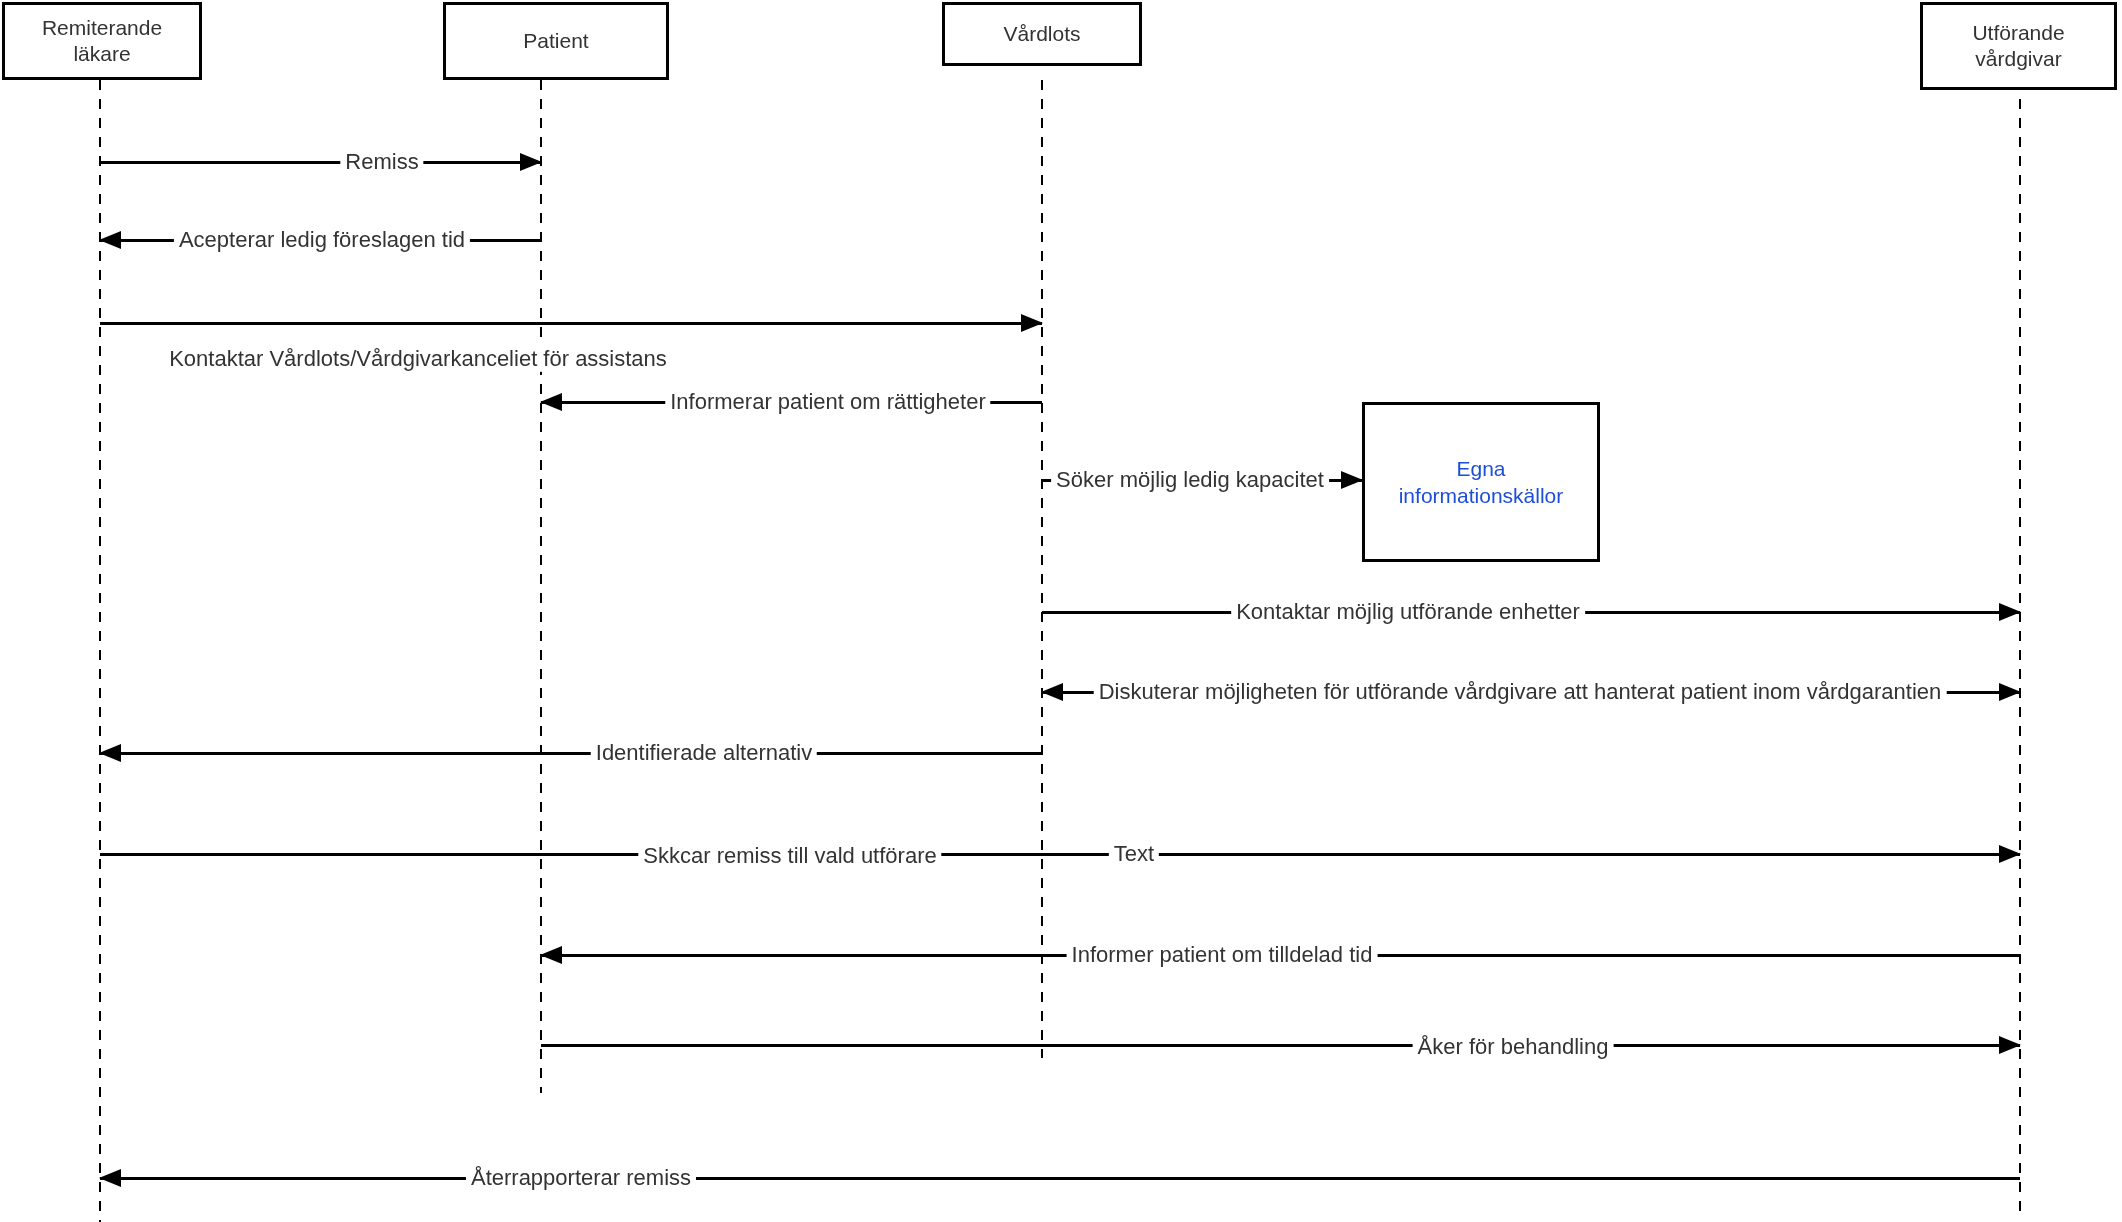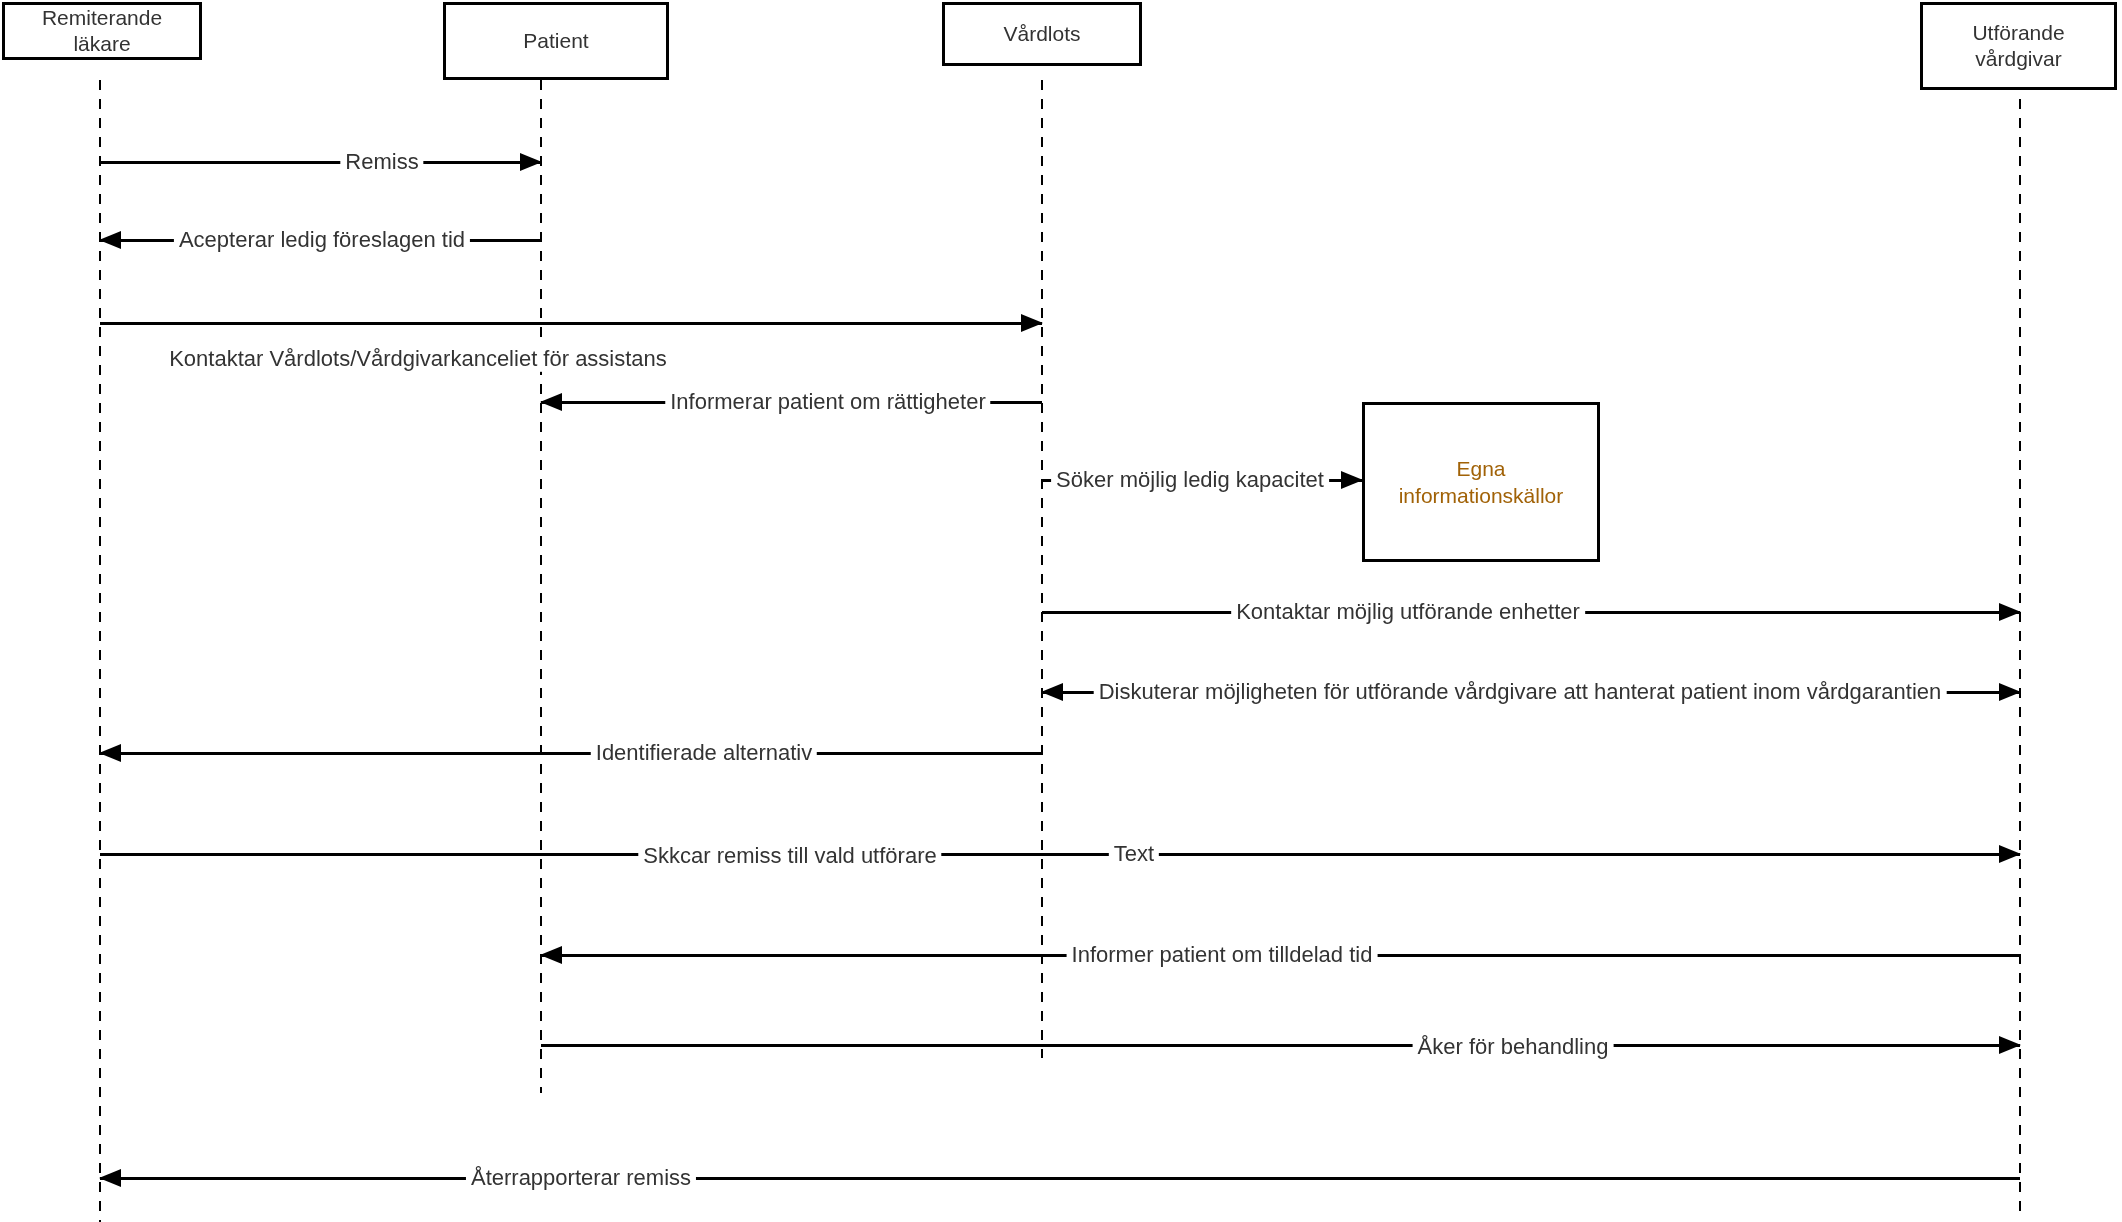--- a/index.html
+++ b/index.html
@@ -36,21 +36,21 @@
     position: absolute;
     box-sizing: border-box;
     border: 3px solid #000000;
     background: #ffffff;
     display: flex;
     align-items: center;
     justify-content: center;
     text-align: center;
     font-size: 21px;
     line-height: 1.3;
-    color: #a16207;
+    color: #1d4ed8;
   }
   .objbox .wrap {
     display: inline-block;
     max-width: 205px;
   }
   .lifeline {
     position: absolute;
     width: 2px;
     background: repeating-linear-gradient(to bottom, #000000 0 10px, transparent 10px 19px);
   }
@@ -101,21 +101,21 @@
 </head>
 <body>
 
 <div class="canvas">
 
   <div class="lifeline" style="left:99px; top:80px; height:1142px;"></div>
   <div class="lifeline" style="left:540px; top:80px; height:1013px;"></div>
   <div class="lifeline" style="left:1041px; top:80px; height:978px;"></div>
   <div class="lifeline" style="left:2019px; top:80px; height:1135px;"></div>
 
-  <div class="actor" style="left:2px; top:2px; width:200px; height:58px;">
+  <div class="actor" style="left:2px; top:2px; width:200px; height:78px;">
     <span class="wrap">Remiterande läkare</span>
   </div>
   <div class="actor" style="left:443px; top:2px; width:226px; height:78px;">
     <span class="wrap">Patient</span>
   </div>
   <div class="actor" style="left:942px; top:2px; width:200px; height:64px;">
     <span class="wrap">Vårdlots</span>
   </div>
   <div class="actor" style="left:1920px; top:2px; width:197px; height:88px;">
     <span class="wrap">Utförande vårdgivar</span>

